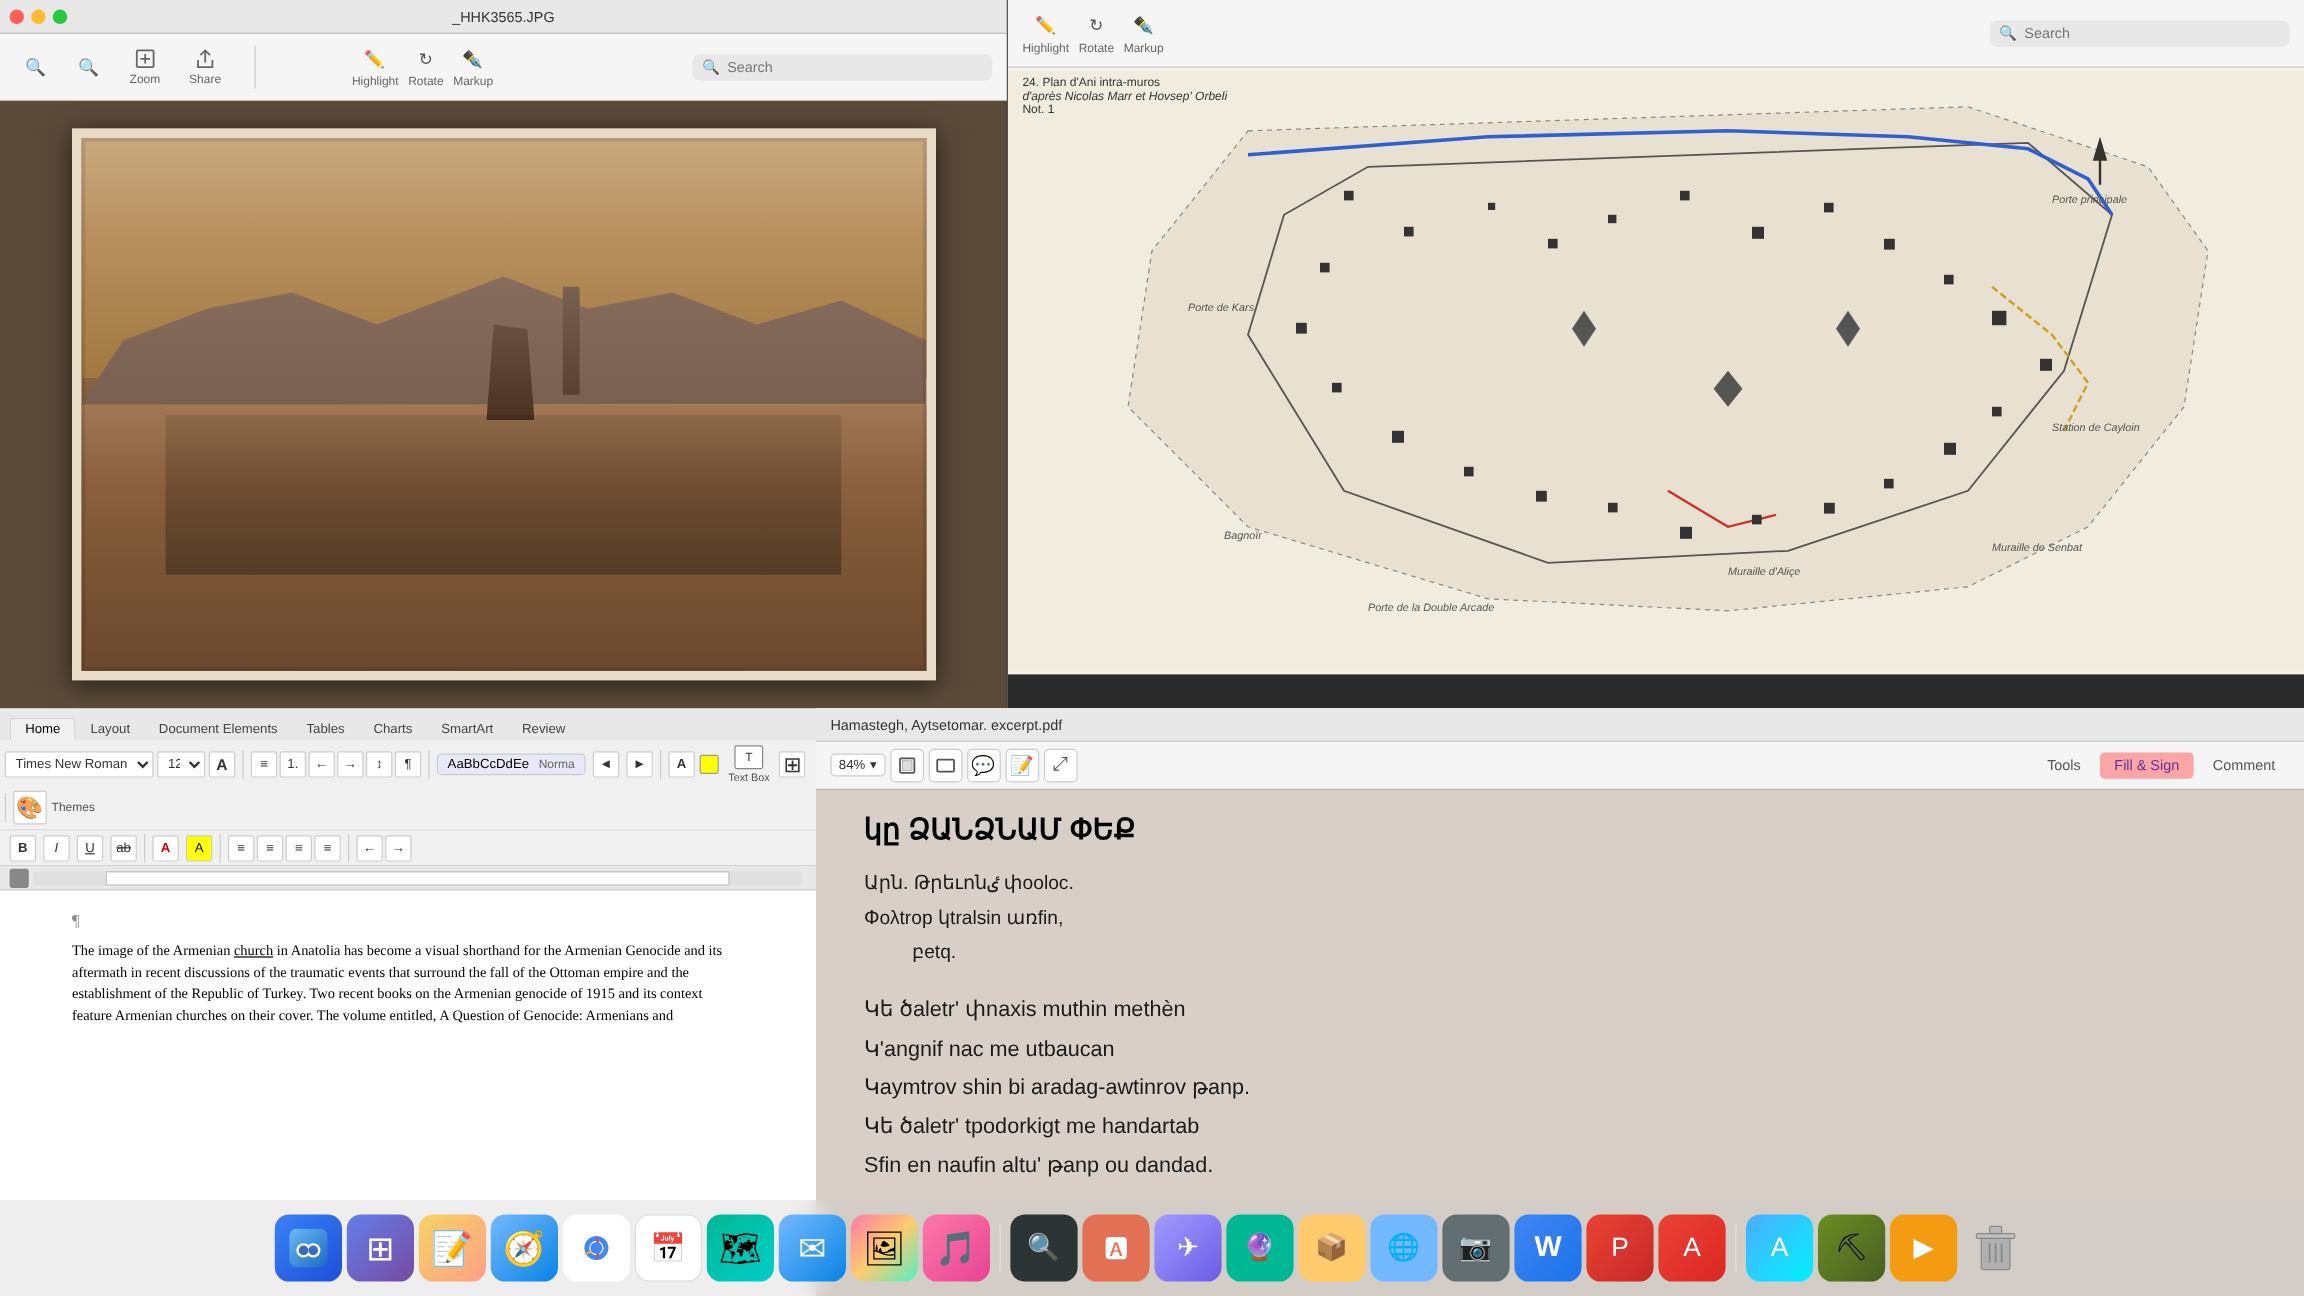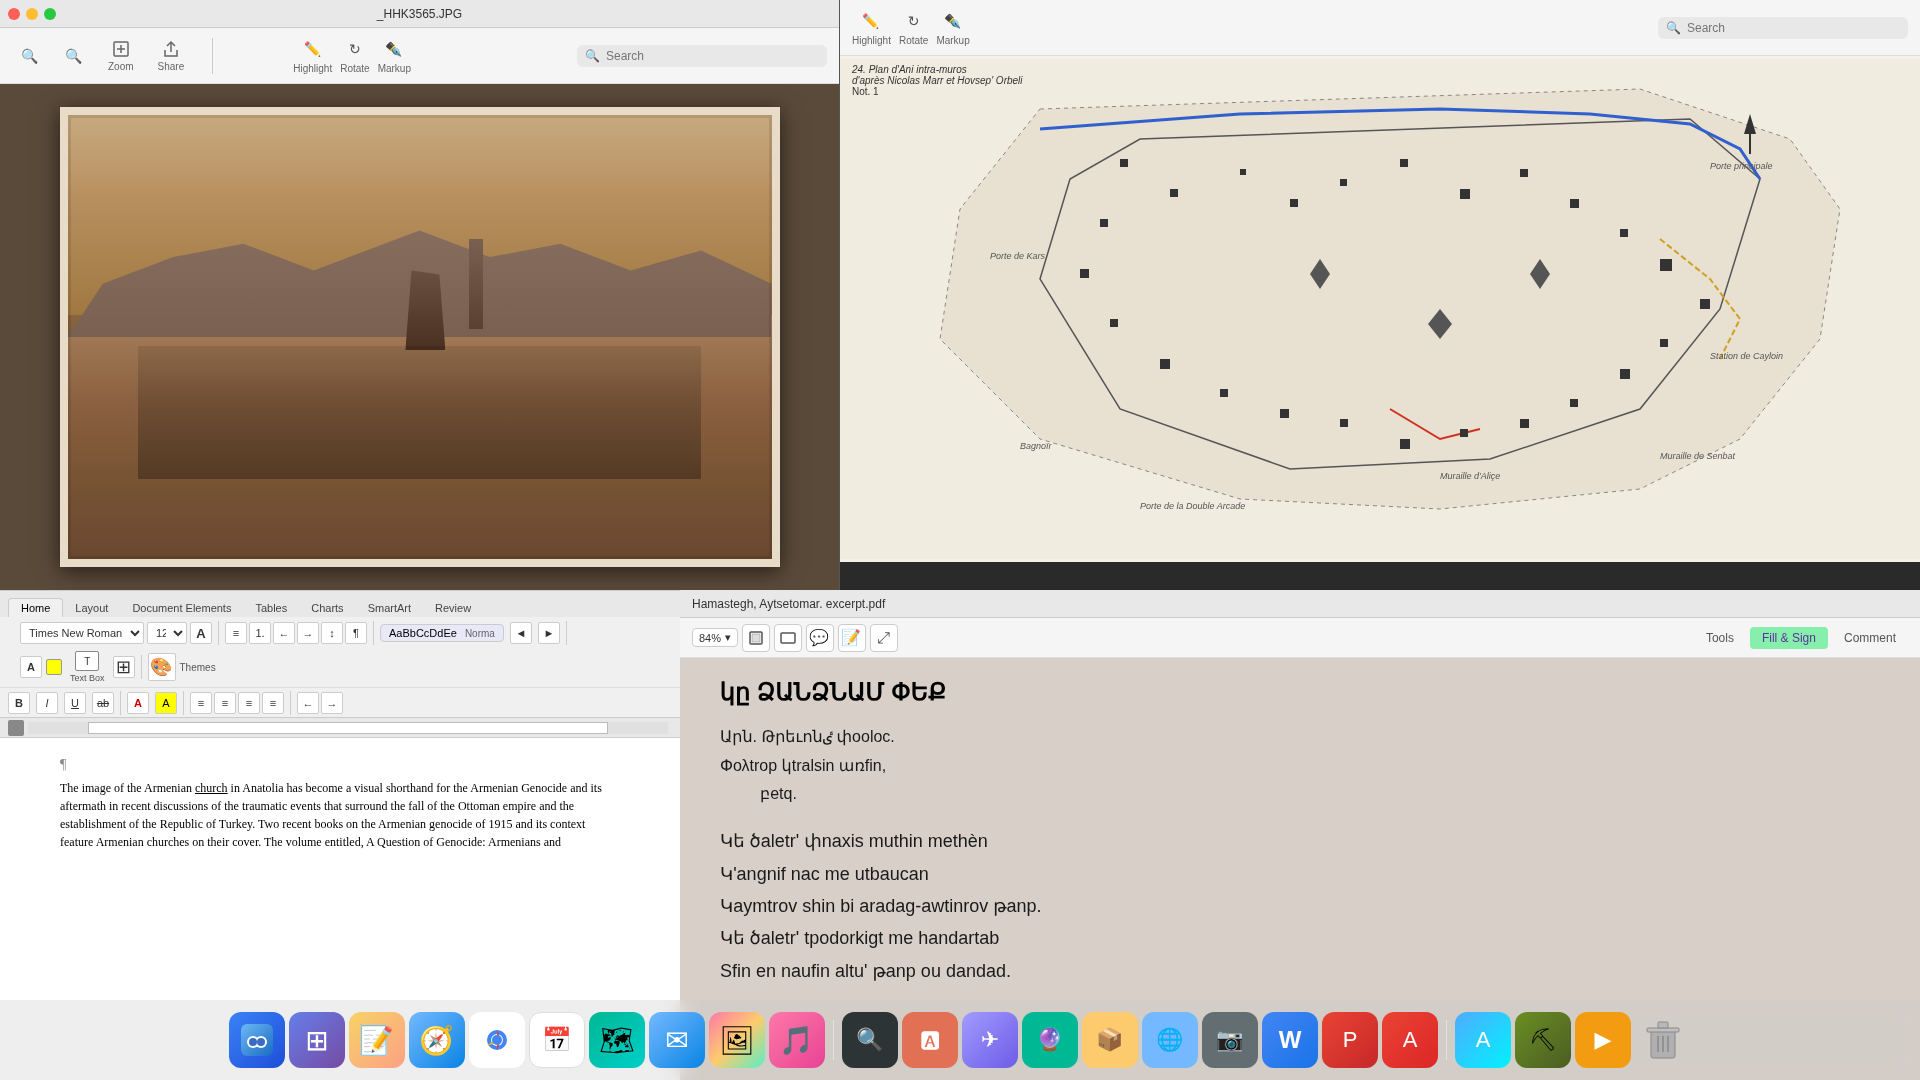--- a/index.html
+++ b/index.html
@@ -276,21 +276,21 @@
     }
 
     .word-tab.active {
       background: #f0f0f0;
       border: 1px solid #ccc;
       border-bottom: none;
       color: #000;
     }
 
     .word-toolbar {
-      padding: 4px 20px;
+      padding: 4px 4px;
       display: flex;
       align-items: center;
       gap: 6px;
       flex-wrap: wrap;
       min-height: 32px;
     }
 
     .word-toolbar-group {
       display: flex;
       align-items: center;
@@ -410,21 +410,21 @@
       font-size: 12px;
       font-weight: 500;
     }
 
     .pdf-tools-btn {
       background: transparent;
       color: #555;
     }
 
     .pdf-fill-btn {
-      background: #86efac;
+      background: #fca5a5;
       color: #6030a0;
     }
 
     .pdf-comment-btn {
       background: transparent;
       color: #555;
     }
 
     .pdf-content {
       background: #8a8a8a;
@@ -699,21 +699,21 @@
 
           <div class="toolbar-search" style="margin-left: auto;">
             <span style="color:#888; font-size:12px;">🔍</span>
             <input type="text" style="font-size: 12px; border: none; background: transparent; outline: none; width: 150px;" placeholder="Search">
           </div>
         </div>
 
         <div class="map-area">
           
           <div style="position:absolute; top:8px; left:12px; z-index:2;">
-            <div style="font-size:10px; color:#333; font-style:italic;">24. Plan d'Ani intra-muros</div>
+            <div style="font-size:10px; color:#333; ">24. Plan d'Ani intra-muros</div>
             <div style="font-size:10px; color:#333; font-style:italic;">d'après Nicolas Marr et Hovsep' Orbeli</div>
             <div style="font-size:10px; color:#333;">Not. 1</div>
           </div>
 
           
           <svg class="map-svg" viewBox="0 0 1080 500">
 
             <rect width="1080" height="500" fill="#f0ece0"></rect>
 
             <path d="M 200 50 L 800 30 L 950 80 L 1000 150 L 980 280 L 900 380 L 800 430 L 600 450 L 400 440 L 200 380 L 100 280 L 120 150 Z" fill="#e8e0d0" stroke="#888" stroke-width="1" stroke-dasharray="4,4"></path>

